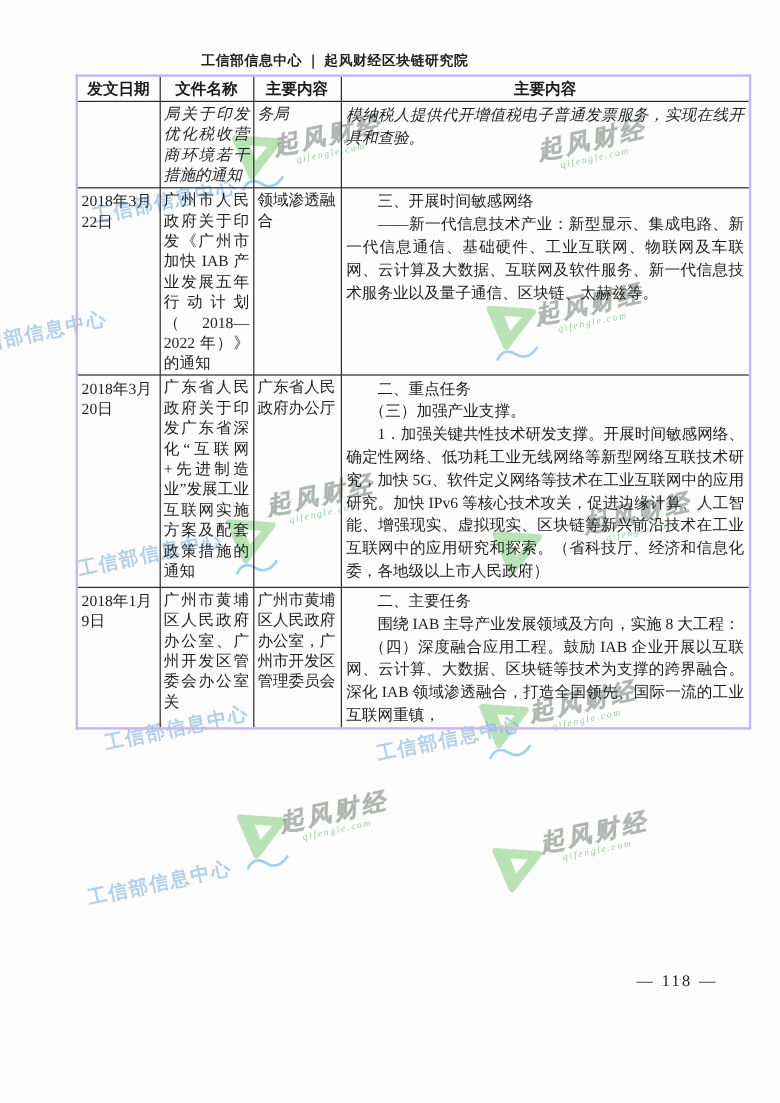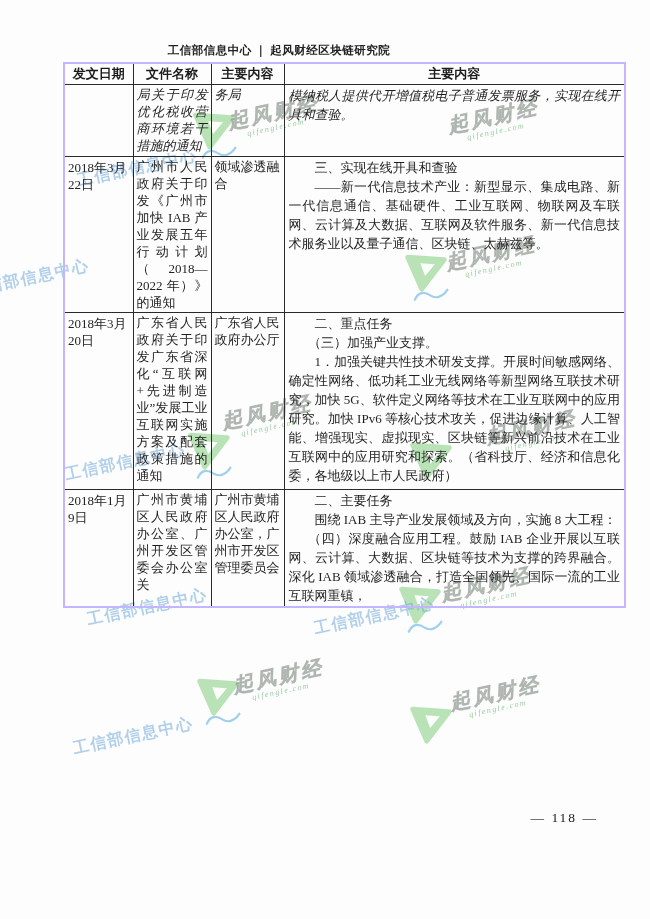--- a/index.html
+++ b/index.html
@@ -203,21 +203,21 @@
         <td class="c-org">务局</td>
         <td class="c-content">
           <p class="flush">模纳税人提供代开增值税电子普通发票服务，实现在线开具和查验。</p>
         </td>
       </tr>
       <tr class="r2">
         <td class="c-date">2018年3月22日</td>
         <td class="c-name">广州市人民政府关于印发《广州市加快 IAB 产业发展五年行动计划（2018—2022 年）》的通知</td>
         <td class="c-org">领域渗透融合</td>
         <td class="c-content">
-          <p>三、实现在线开具和查验</p>
+          <p>三、开展时间敏感网络</p>
           <p>——新一代信息技术产业：新型显示、集成电路、新一代信息通信、基础硬件、工业互联网、物联网及车联网、云计算及大数据、互联网及软件服务、新一代信息技术服务业以及量子通信、区块链、太赫兹等。</p>
         </td>
       </tr>
       <tr class="r3">
         <td class="c-date">2018年3月20日</td>
         <td class="c-name">广东省人民政府关于印发广东省深化“互联网+先进制造业”发展工业互联网实施方案及配套政策措施的通知</td>
         <td class="c-org">广东省人民政府办公厅</td>
         <td class="c-content">
           <p>二、重点任务</p>
           <p class="ind15">（三）加强产业支撑。</p>

